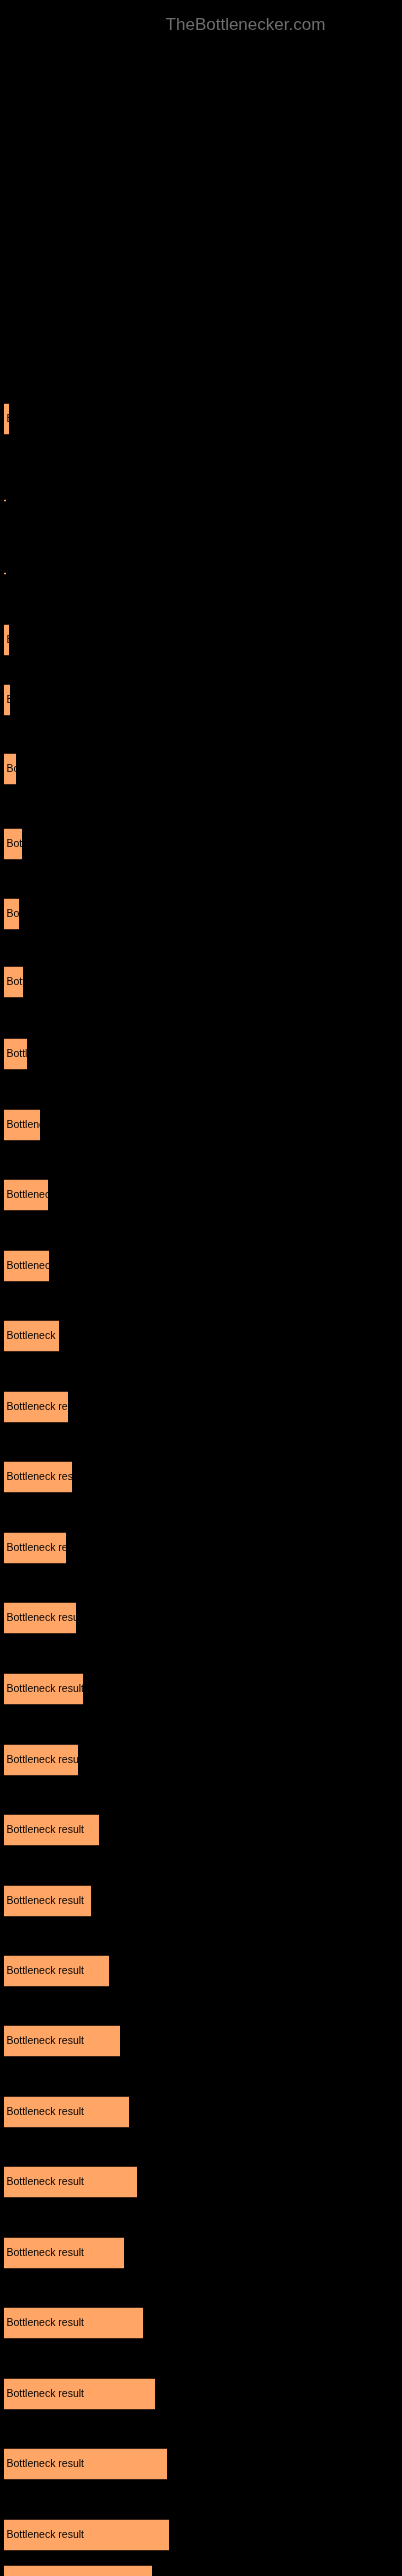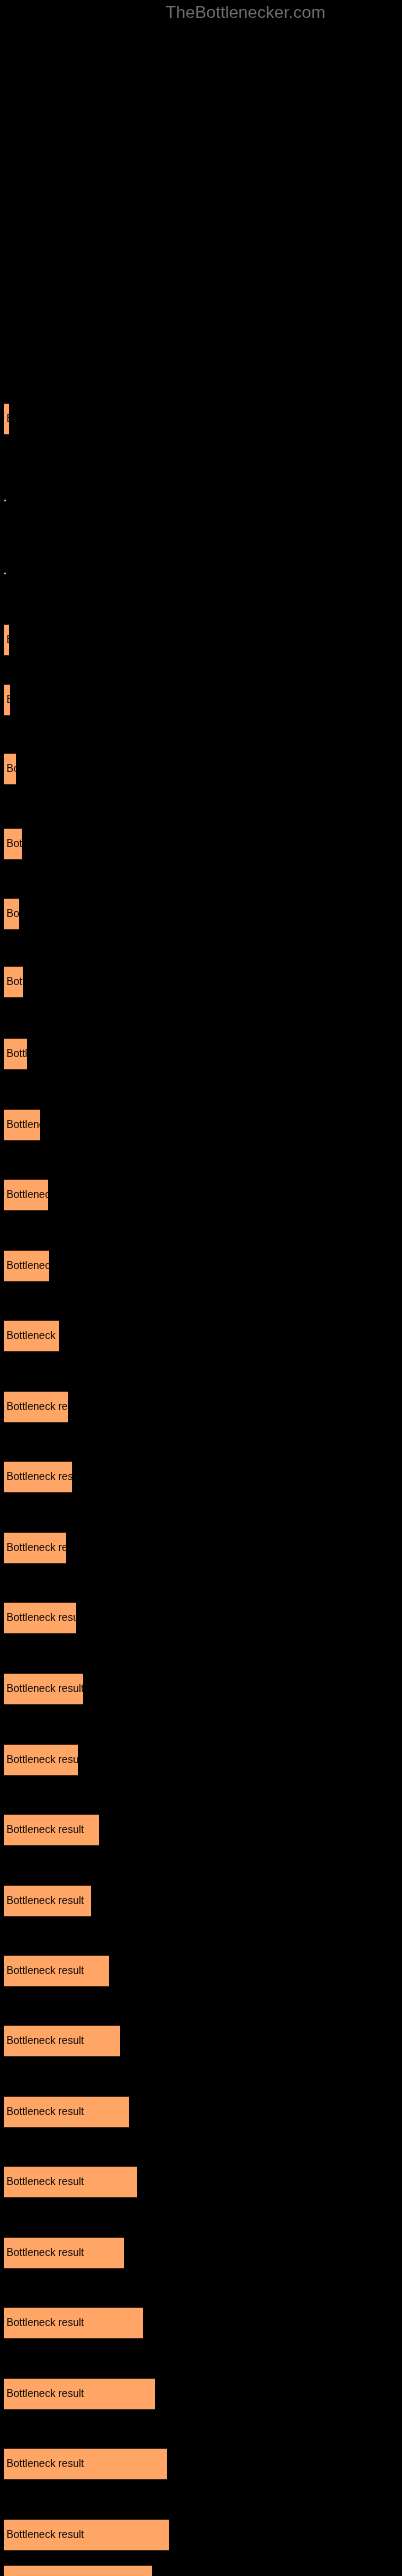--- a/index.html
+++ b/index.html
@@ -10,21 +10,21 @@
   body {
     width: 403px;
     height: 2576px;
     position: relative;
     overflow: hidden;
     font-family: "Liberation Sans", sans-serif;
   }
 
   #site-header {
     position: absolute;
-    top: 0;
+    top: 12px;
     left: 0;
     width: 335px;
     height: 35px;
   }
   #site-title {
     position: absolute;
     right: 9.7px;
     top: 3.2px;
     font-family: "Liberation Sans", sans-serif;
     font-size: 17px;

